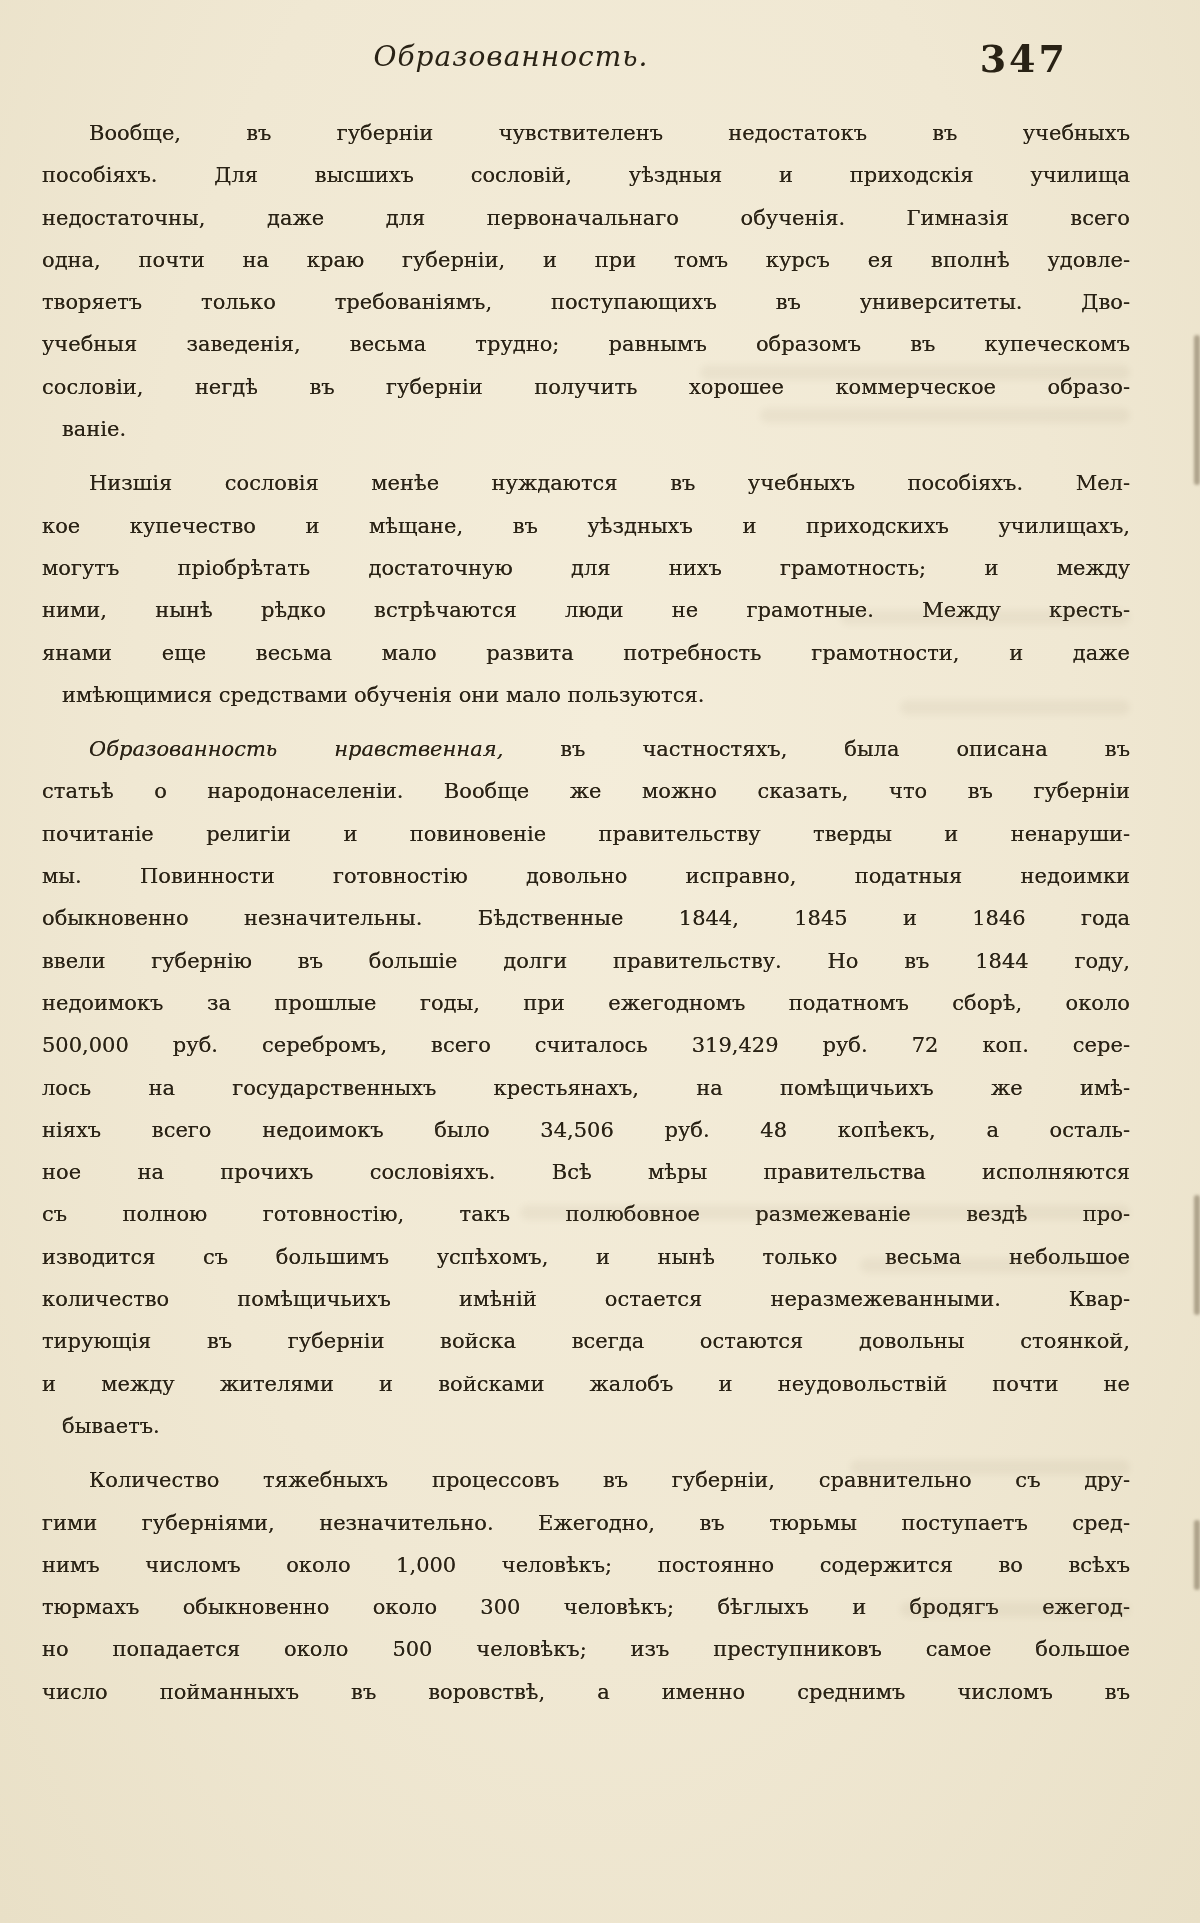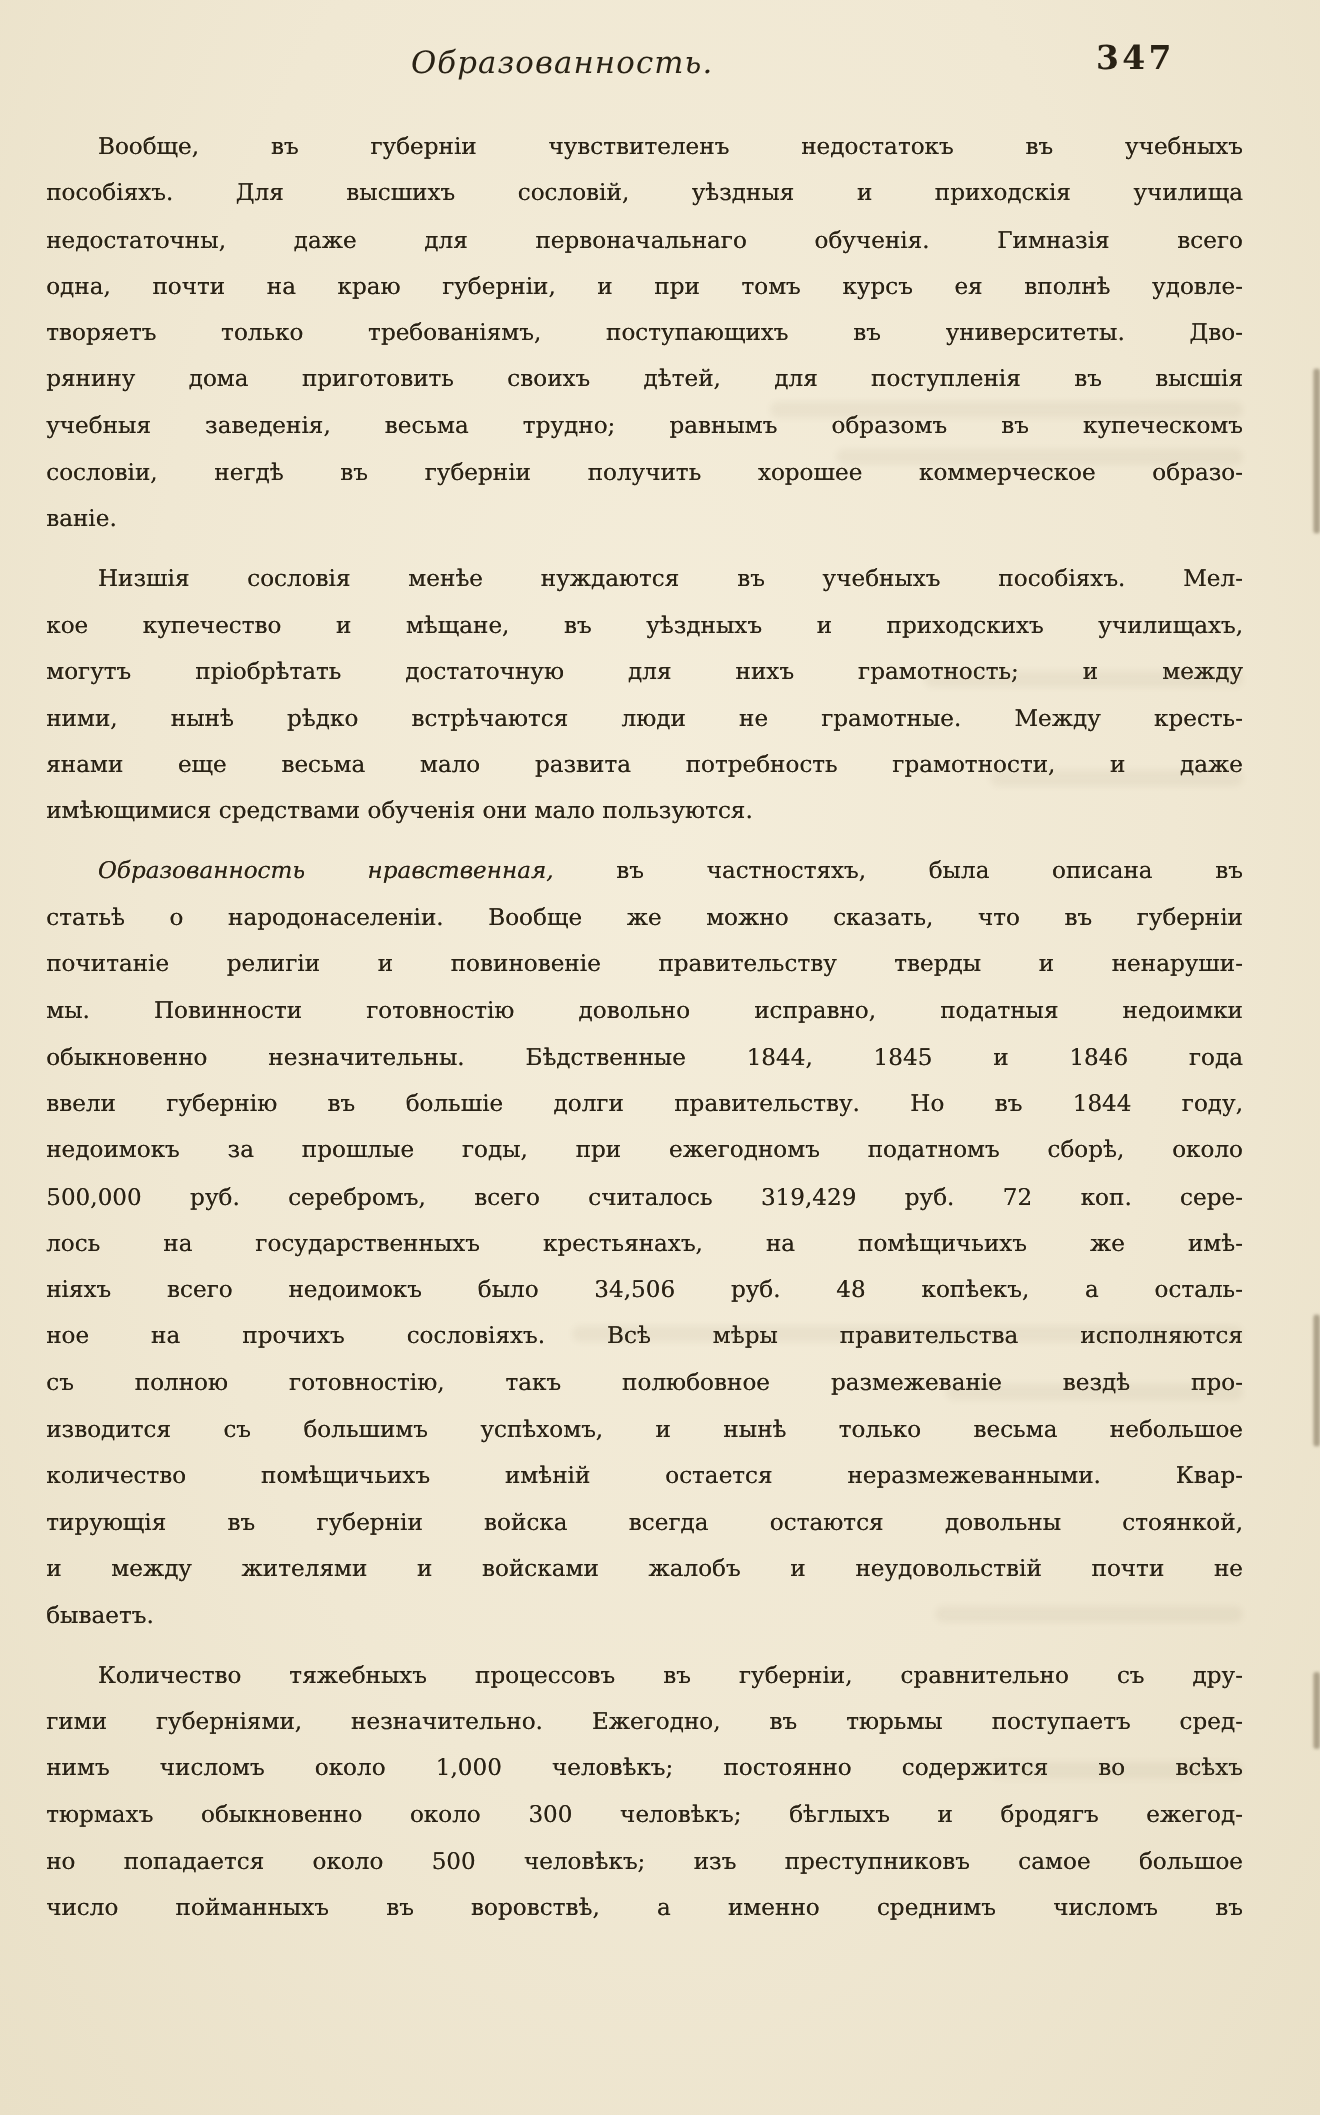--- a/index.html
+++ b/index.html
@@ -14,33 +14,33 @@
   .page { position: absolute; inset: 0; padding-left: 33px; }
 
   
   .header { position: absolute; top: 0; left: 0; width: 100%; height: 100px; }
   .running-head {
     position: absolute; top: 40px; left: 511px; transform: translateX(-50%);
     font-style: italic; font-size: 28px; letter-spacing: 1px; white-space: nowrap;
   }
   .page-number {
     position: absolute; top: 36px; right: 132px;
-    font-weight: bold; font-size: 30px; letter-spacing: 3px;
+    font-weight: bold; font-size: 38px; letter-spacing: 3px;
   }
 
   
   .text-block {
     position: absolute; top: 112px; left: 42px; right: 70px;
     font-size: 21px; line-height: 42.3px;
     text-shadow: 0 0 0.5px rgba(40,30,15,0.75);
   }
   .paragraph { margin: 0 0 12px 0; }
   .line { text-align: justify; text-align-last: justify; white-space: normal; }
   .line.first { text-indent: 47px; }
-  .line.lastline { text-align-last: left; }
+  .line.lastline { text-align-last: left; margin-left: 20px; }
   .line em { font-style: italic; }
 
   
   .bleed {
     position: absolute; height: 15px; border-radius: 8px;
     background: #6d5b38; opacity: 0.06; filter: blur(3px);
   }
   .edge-mark {
     position: absolute; right: 0; width: 6px;
     background: rgba(72,56,30,0.38); filter: blur(1.5px); border-radius: 3px;
@@ -56,21 +56,20 @@
     <span class="page-number">347</span>
   </div>
 
   <div class="text-block">
       <div class="paragraph">
         <div class="line first">Вообще, въ губерніи чувствителенъ недостатокъ въ учебныхъ</div>
         <div class="line">пособіяхъ. Для высшихъ сословій, уѣздныя и приходскія училища</div>
         <div class="line">недостаточны, даже для первоначальнаго обученія. Гимназія всего</div>
         <div class="line">одна, почти на краю губерніи, и при томъ курсъ ея вполнѣ удовле-</div>
         <div class="line">творяетъ только требованіямъ, поступающихъ въ университеты. Дво-</div>
-        <div class="line">рянину дома приготовить своихъ дѣтей, для поступленія въ высшія</div>
         <div class="line">учебныя заведенія, весьма трудно; равнымъ образомъ въ купеческомъ</div>
         <div class="line">сословіи, негдѣ въ губерніи получить хорошее коммерческое образо-</div>
         <div class="line lastline">ваніе.</div>
       </div>
       <div class="paragraph">
         <div class="line first">Низшія сословія менѣе нуждаются въ учебныхъ пособіяхъ. Мел-</div>
         <div class="line">кое купечество и мѣщане, въ уѣздныхъ и приходскихъ училищахъ,</div>
         <div class="line">могутъ пріобрѣтать достаточную для нихъ грамотность; и между</div>
         <div class="line">ними, нынѣ рѣдко встрѣчаются люди не грамотные. Между кресть-</div>
         <div class="line">янами еще весьма мало развита потребность грамотности, и даже</div>

